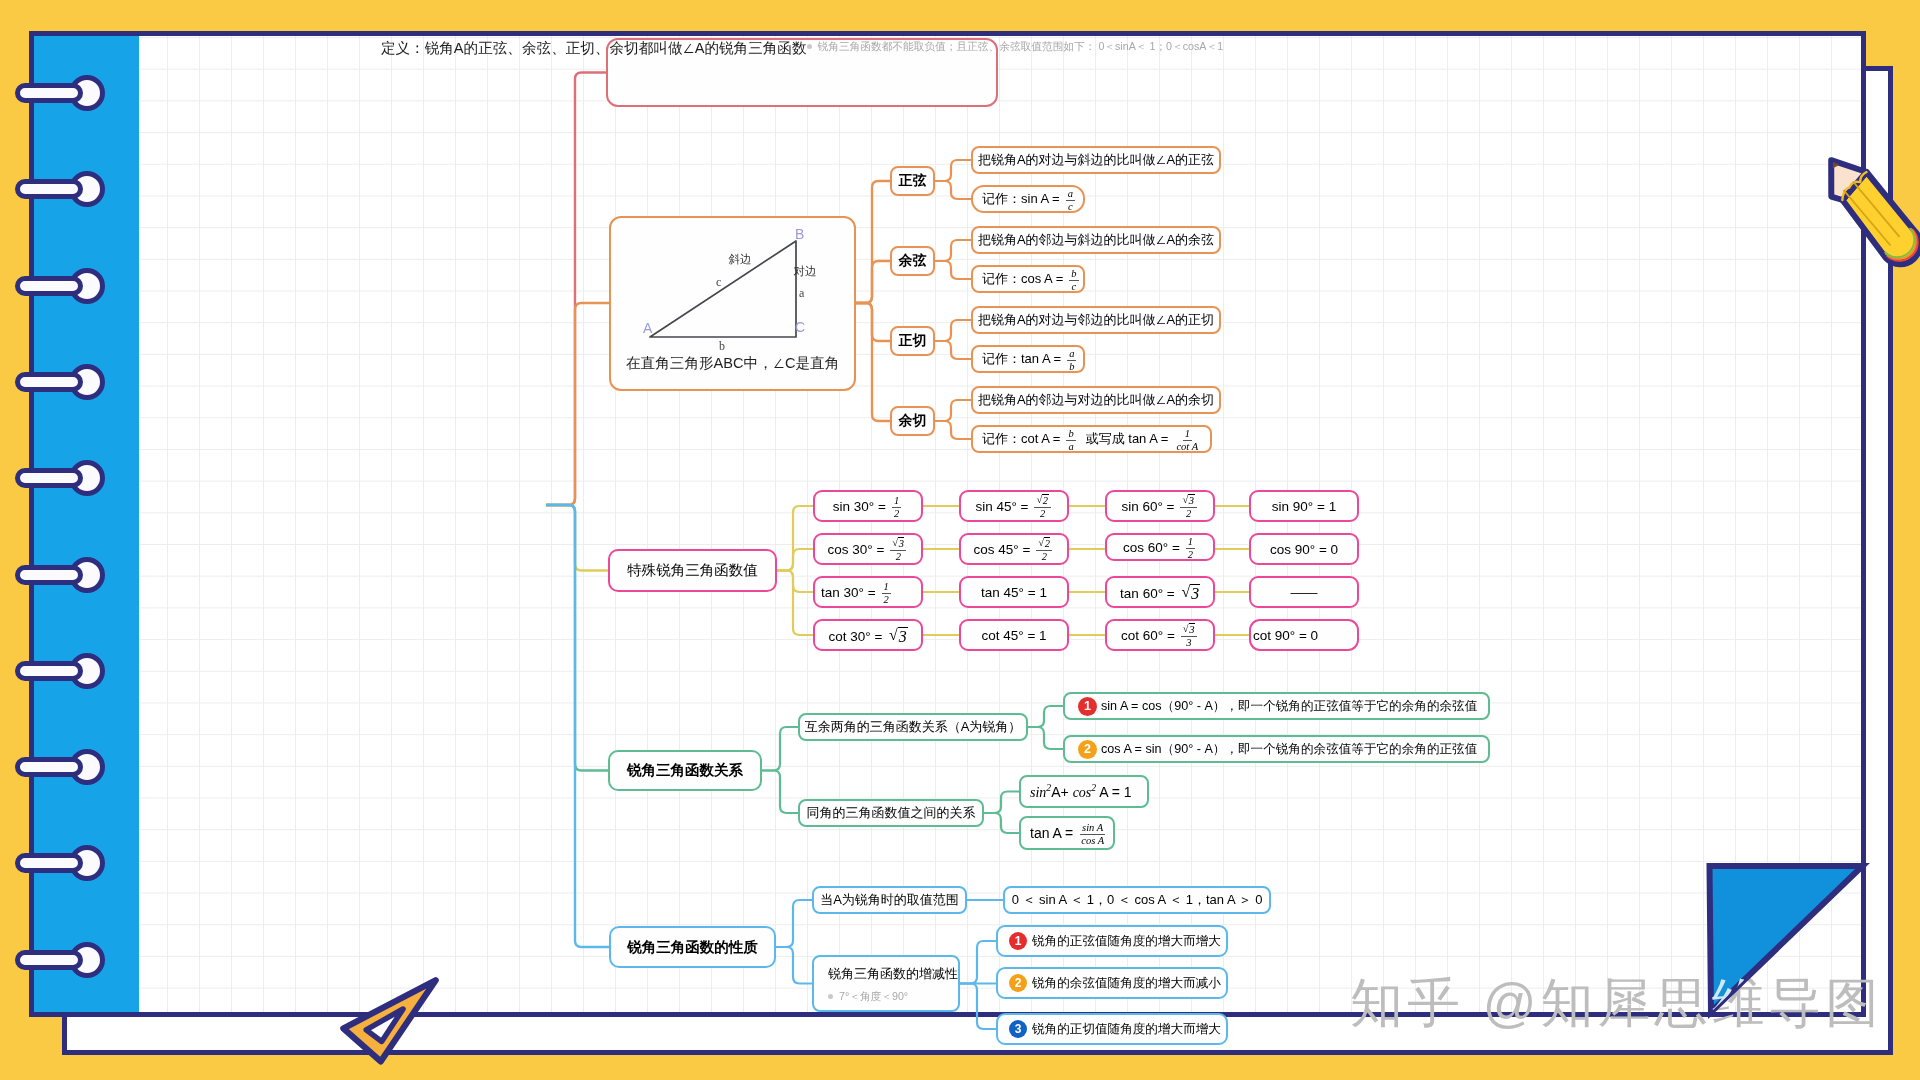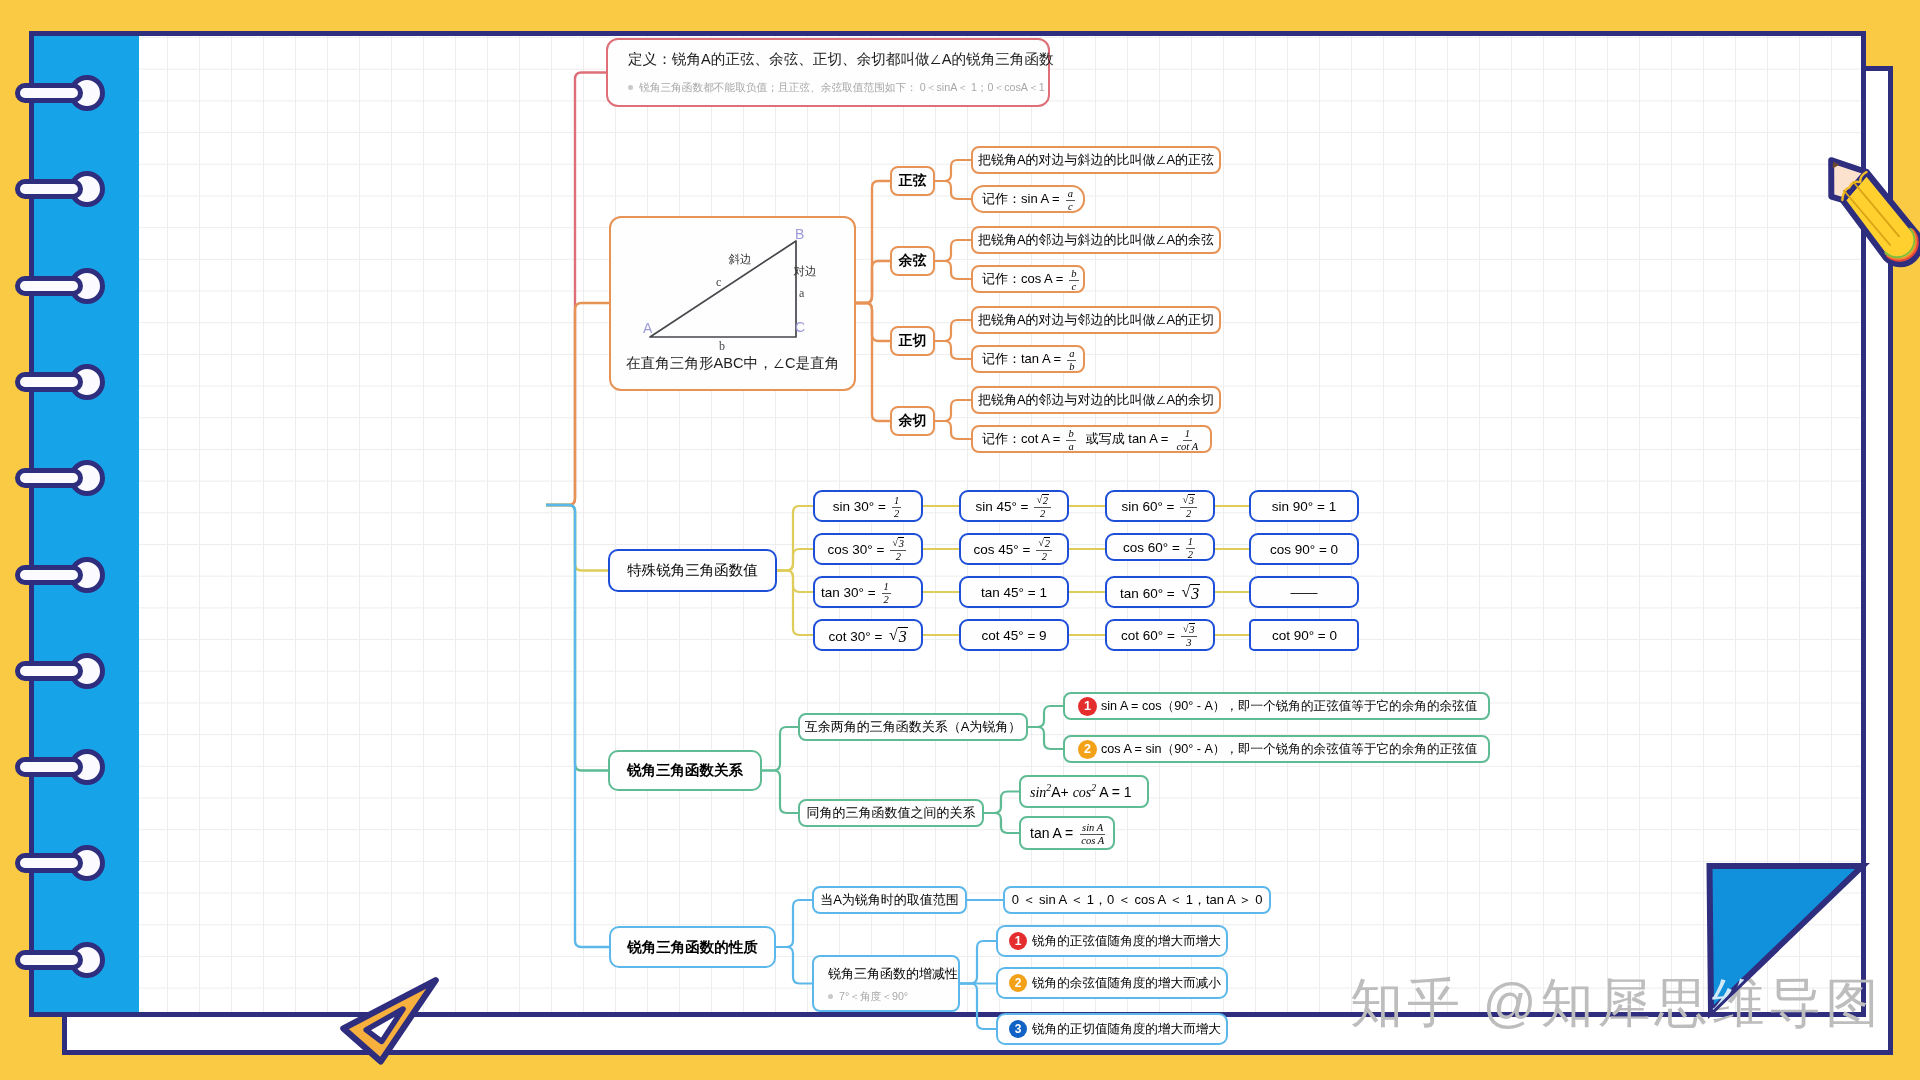--- a/index.html
+++ b/index.html
@@ -20,21 +20,21 @@
   .ringbar{position:absolute;width:68px;height:20px;border-radius:10px;background:#FBFBFF;border:5px solid #2F2D7E;box-sizing:border-box;}
 
   
   .node{position:absolute;box-sizing:border-box;display:flex;align-items:center;
         background:#FEFEFE;border-radius:9px;white-space:nowrap;}
 
 
   
   .c-red   {border:2px solid #DE6F78;}
   .c-org   {border:2px solid #E79356;}
-  .c-yel   {border:2px solid #1d4ed8;}
+  .c-yel   {border:2px solid #ec4899;}
   .c-grn   {border:2px solid #5EBB93;}
   .c-blu   {border:2px solid #5CB8EA;}
   svg{position:absolute;left:0;top:0;overflow:visible;}
 
   .badge{display:inline-flex;width:19px;height:19px;border-radius:50%;color:#fff;font-size:12.5px;
          font-weight:bold;align-items:center;justify-content:center;margin:0 4px 0 9px;flex:0 0 auto;}
   .bsm{width:18px;height:18px;font-size:12px;margin:0 5px 0 7px;}
   .b1{background:#E42E2E;} .b2{background:#F3A119;} .b3{background:#1063C4;}
   .badge{font-family:"Liberation Sans",sans-serif;}
 
@@ -120,21 +120,21 @@
         <path d="M950 777H960.5Q967 777 967 770.5V762Q967 755.5 973.5 755.5H985" stroke="#5EBB93" stroke-width="2.2" fill="none" stroke-linecap="butt" stroke-linejoin="round"></path>
         <path d="M950 777H960.5Q967 777 967 783.5V790.5Q967 797 973.5 797H985" stroke="#5EBB93" stroke-width="2.2" fill="none" stroke-linecap="butt" stroke-linejoin="round"></path>
         <path d="M512 469H534.5Q541 469 541 475.5V904.5Q541 911 547.5 911H575" stroke="#5CB8EA" stroke-width="2.4" fill="none" stroke-linecap="butt" stroke-linejoin="round"></path>
         <path d="M742 911H752.5Q759 911 759 904.5V870.5Q759 864 765.5 864H778" stroke="#5CB8EA" stroke-width="2.2" fill="none" stroke-linecap="butt" stroke-linejoin="round"></path>
         <path d="M933 864H969" stroke="#5CB8EA" stroke-width="2.2" fill="none" stroke-linecap="butt"></path>
         <path d="M742 911H752.5Q759 911 759 917.5V941Q759 947.5 765.5 947.5H778" stroke="#5CB8EA" stroke-width="2.2" fill="none" stroke-linecap="butt" stroke-linejoin="round"></path>
         <path d="M926 947.5H936.5Q943 947.5 943 941V911.5Q943 905 949.5 905H962" stroke="#5CB8EA" stroke-width="2.2" fill="none" stroke-linecap="butt" stroke-linejoin="round"></path>
         <path d="M926 947.5H962" stroke="#5CB8EA" stroke-width="2.2" fill="none" stroke-linecap="butt" stroke-linejoin="round"></path>
         <path d="M926 947.5H936.5Q943 947.5 943 954V986.5Q943 993 949.5 993H962" stroke="#5CB8EA" stroke-width="2.2" fill="none" stroke-linecap="butt" stroke-linejoin="round"></path>
       </svg>
-      <div class="node c-red" style="left:572px;top:2px;width:444px;height:69px;flex-direction:column;align-items:flex-start;justify-content:center;padding:0 20px;border-radius:12px">
+      <div class="node c-red" style="left:572px;top:2px;width:392px;height:69px;flex-direction:row;align-items:flex-start;justify-content:center;padding:0 20px;border-radius:12px">
         <div class="deft">定义：锐角A的正弦、余弦、正切、余切都叫做∠A的锐角三角函数</div>
         <div class="defn">
           <span class="dot"></span>
           <span>锐角三角函数都不能取负值；且正弦、余弦取值范围如下： 0＜sinA＜ 1；0＜cosA＜1</span>
         </div>
       </div>
       <div class="node c-org" style="left:575px;top:180px;width:247px;height:175px;padding:0;border-radius:12px;background:#FEFEFE;display:block"></div>
       <div class="node c-org" style="left:856px;top:130px;width:45px;height:30px;justify-content:center;padding:0;font-size:14px;font-weight:bold;border-radius:8px">
         <span>正弦</span>
       </div>
@@ -256,30 +256,30 @@
       <div class="node c-yel" style="left:1071px;top:540px;width:110px;height:32px;justify-content:center;padding:0 6px;font-size:13.5px;border-radius:9px">
         <span>tan 60° = <span class="rt"><span>3</span></span></span>
       </div>
       <div class="node c-yel" style="left:1215px;top:540px;width:110px;height:32px;justify-content:center;padding:0 6px;font-size:13.5px;border-radius:9px">
         <span>——</span>
       </div>
       <div class="node c-yel" style="left:779px;top:583px;width:110px;height:32px;justify-content:center;padding:0 6px;font-size:13.5px;border-radius:9px">
         <span>cot 30° = <span class="rt"><span>3</span></span></span>
       </div>
       <div class="node c-yel" style="left:925px;top:583px;width:110px;height:32px;justify-content:center;padding:0 6px;font-size:13.5px;border-radius:9px">
-        <span>cot 45° = 9</span>
+        <span>cot 45° = 1</span>
       </div>
       <div class="node c-yel" style="left:1071px;top:583px;width:110px;height:32px;justify-content:center;padding:0 6px;font-size:13.5px;border-radius:9px">
         <span>cot 60° =</span>
         <span class="frac ">
           <span class="num"><span class="rt"><span>3</span></span></span>
           <span class="den">3</span>
         </span>
       </div>
-      <div class="node c-yel" style="left:1215px;top:583px;width:110px;height:32px;justify-content:flex-end;padding:0 20px;font-size:13.5px;border-radius:5px">
+      <div class="node c-yel" style="left:1215px;top:583px;width:110px;height:32px;justify-content:flex-start;padding:0 2px;font-size:13.5px;border-radius:11px">
         <span>cot 90° = 0</span>
       </div>
       <div class="node c-grn" style="left:574px;top:714px;width:154px;height:41px;justify-content:center;font-size:14.5px;font-weight:bold;border-radius:10px">
         <span>锐角三角函数关系</span>
       </div>
       <div class="node c-grn" style="left:764px;top:677px;width:230px;height:28px;padding:0 8px;font-size:13px;border-radius:8px;justify-content:center">
         <span>互余两角的三角函数关系（A为锐角）</span>
       </div>
       <div class="node c-grn" style="left:1029px;top:656px;width:427px;height:28px;padding:0 4px;font-size:12.6px;border-radius:8px">
         <span class="badge b1">1</span>

